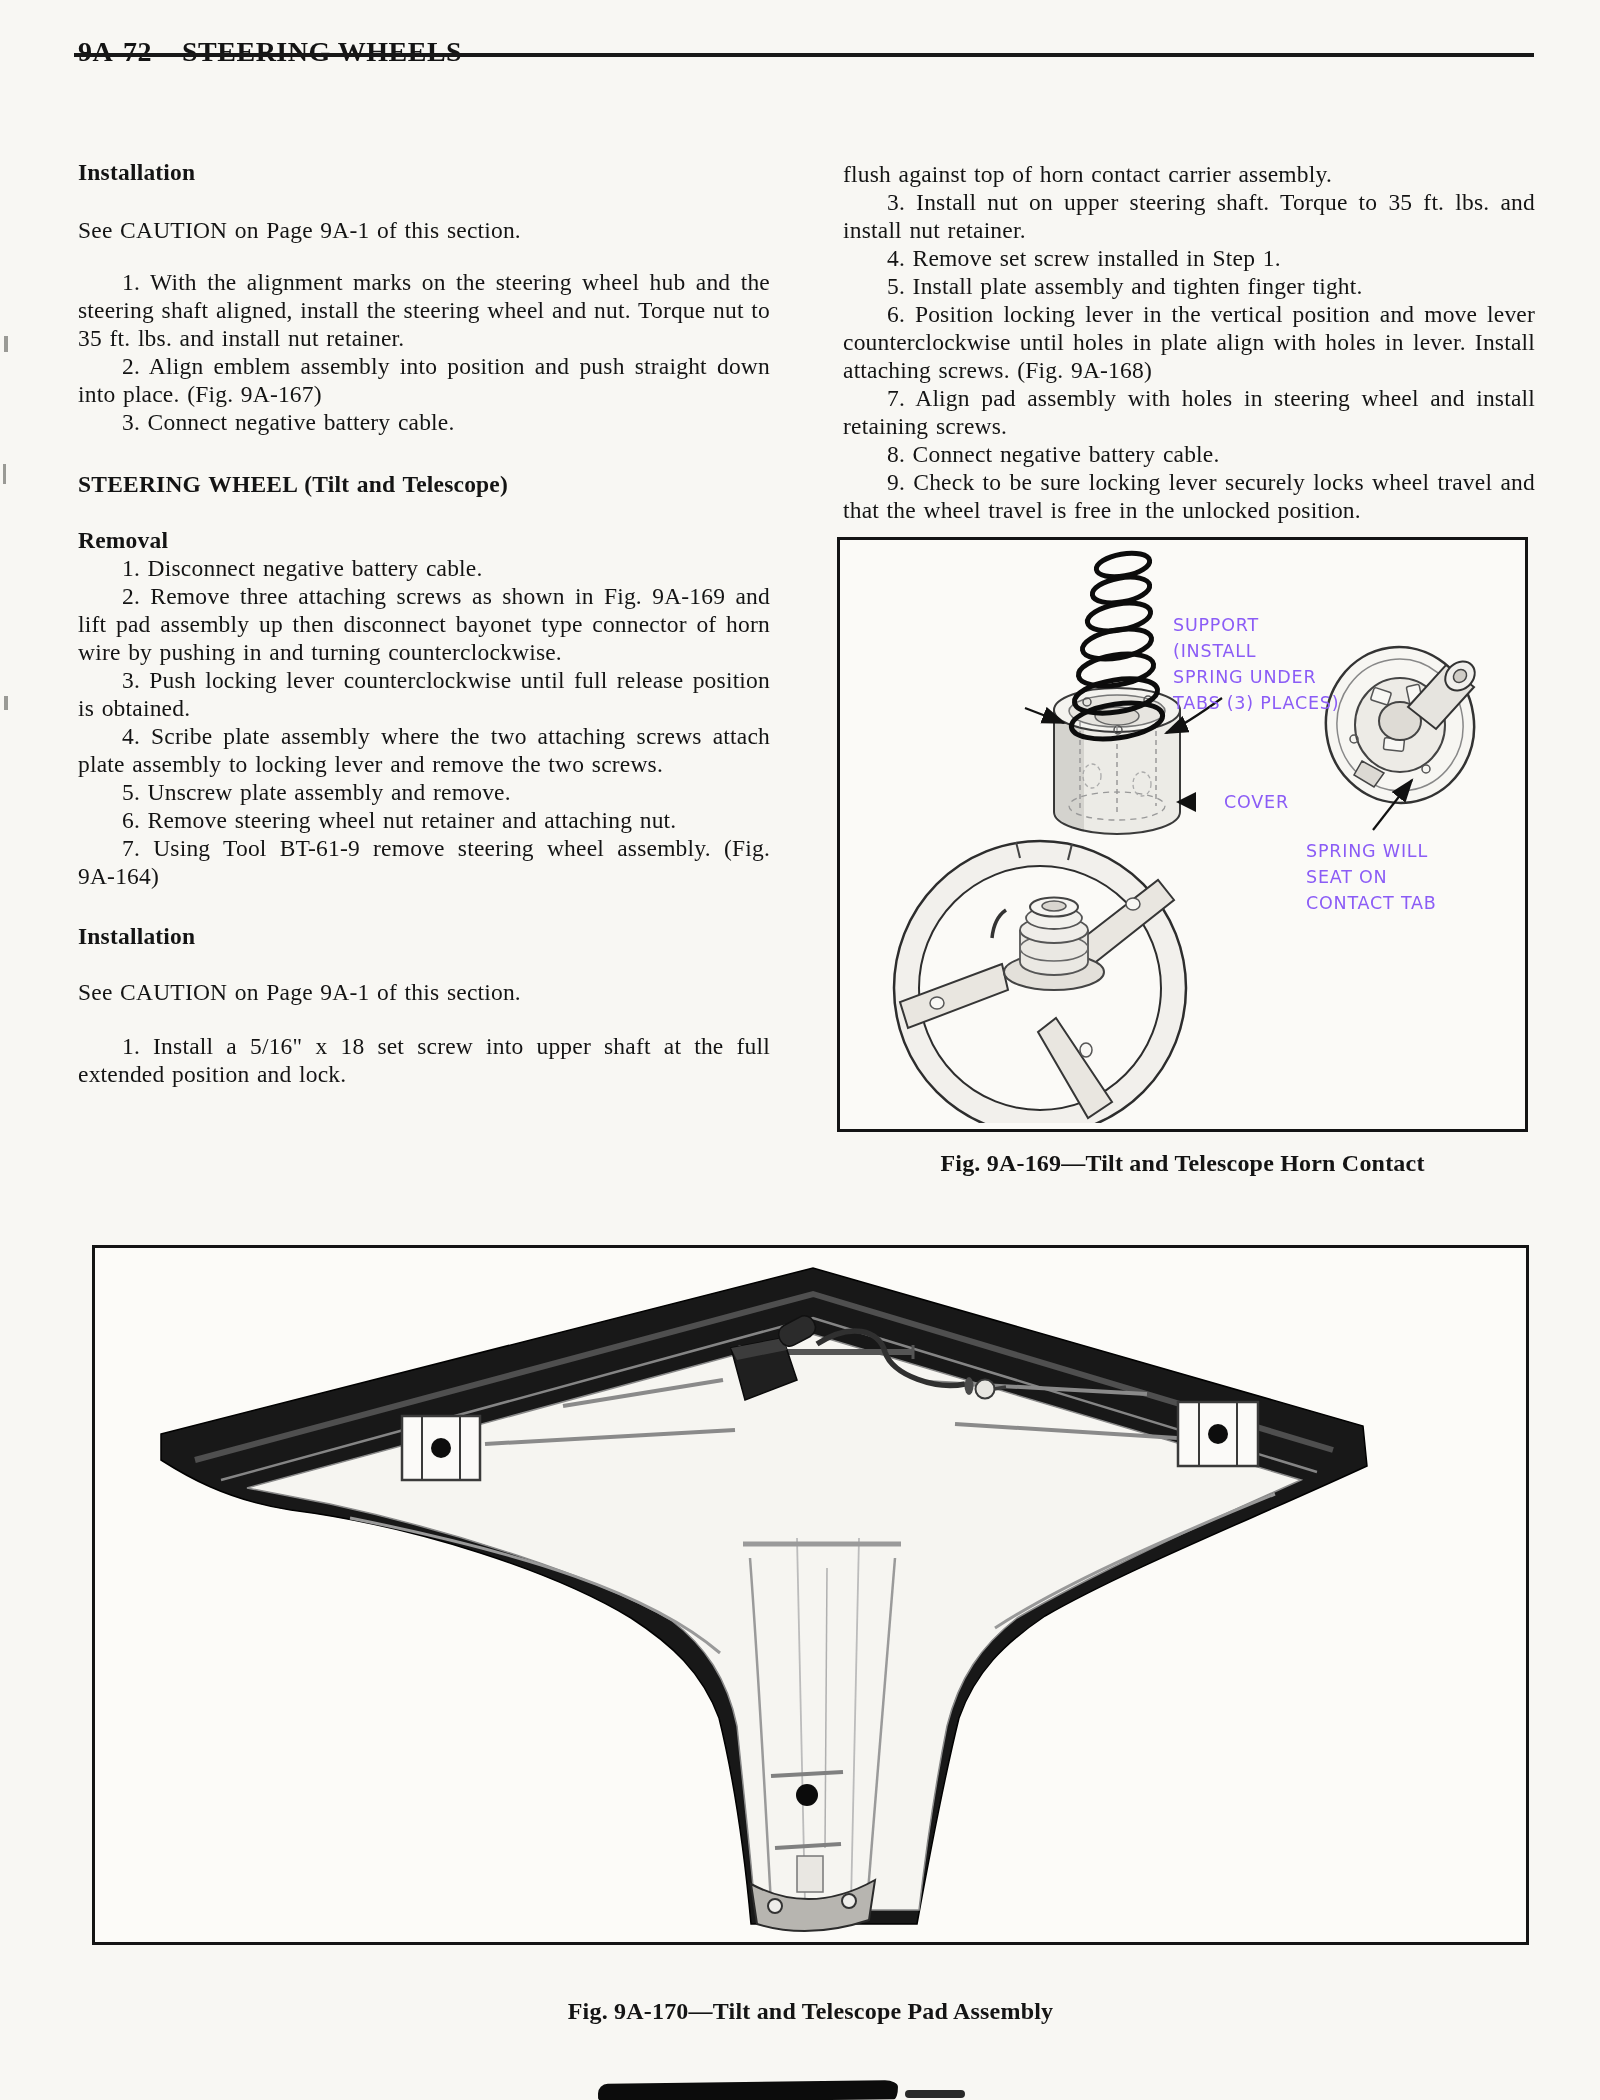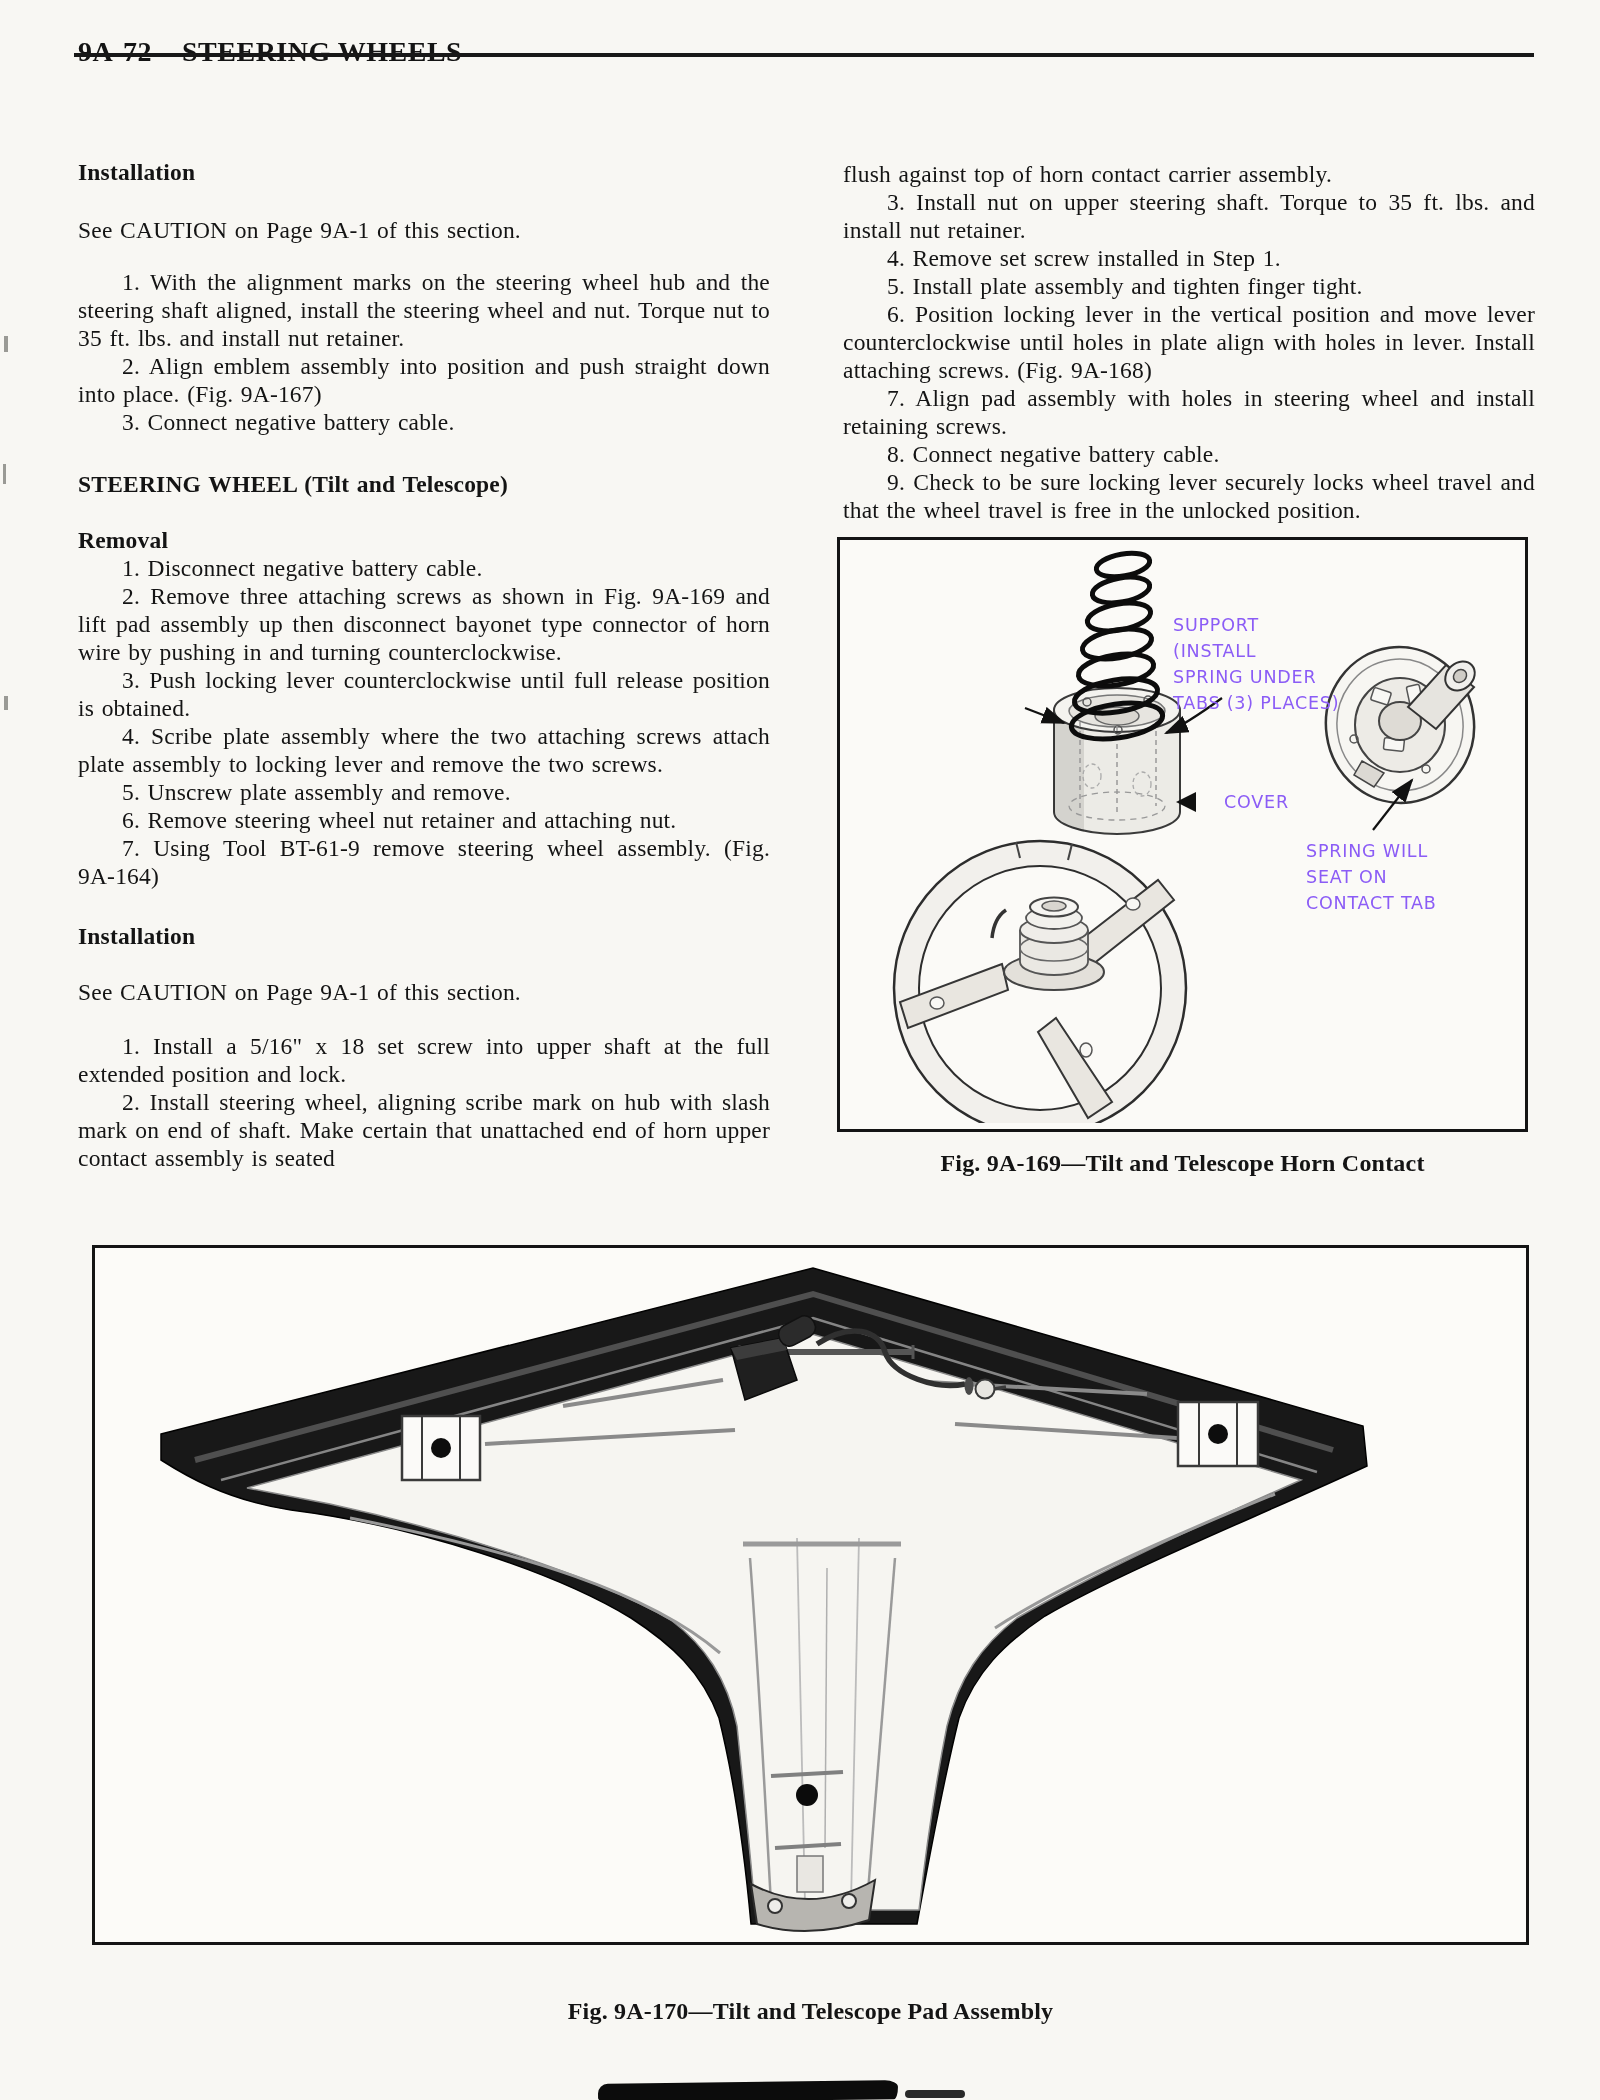--- a/index.html
+++ b/index.html
@@ -70,21 +70,20 @@
     <p class="step">1. Disconnect negative battery cable.</p>
     <p class="step">2. Remove three attaching screws as shown in Fig. 9A-169 and lift pad assembly up then disconnect bayonet type connector of horn wire by pushing in and turning counterclockwise.</p>
     <p class="step">3. Push locking lever counterclockwise until full release position is obtained.</p>
     <p class="step">4. Scribe plate assembly where the two attaching screws attach plate assembly to locking lever and remove the two screws.</p>
     <p class="step">5. Unscrew plate assembly and remove.</p>
     <p class="step">6. Remove steering wheel nut retainer and attaching nut.</p>
     <p class="step">7. Using Tool BT-61-9 remove steering wheel assembly. (Fig. 9A-164)</p>
     <p class="h mt32 mb28">Installation</p>
     <p class="mb26">See CAUTION on Page 9A-1 of this section.</p>
     <p class="step">1. Install a 5/16" x 18 set screw into upper shaft at the full extended position and lock.</p>
-    <p class="step">2. Install steering wheel, aligning scribe mark on hub with slash mark on end of shaft. Make certain that unattached end of horn upper contact assembly is seated</p>
   </div>
 
   <div class="col col-right">
     <p>flush against top of horn contact carrier assembly.</p>
     <p class="step">3. Install nut on upper steering shaft. Torque to 35 ft. lbs. and install nut retainer.</p>
     <p class="step">4. Remove set screw installed in Step 1.</p>
     <p class="step">5. Install plate assembly and tighten finger tight.</p>
     <p class="step">6. Position locking lever in the vertical position and move lever counterclockwise until holes in plate align with holes in lever. Install attaching screws. (Fig. 9A-168)</p>
     <p class="step">7. Align pad assembly with holes in steering wheel and install retaining screws.</p>
     <p class="step">8. Connect negative battery cable.</p>

